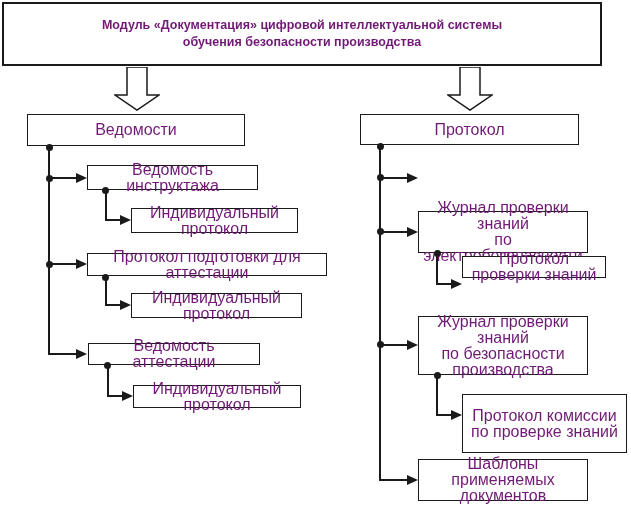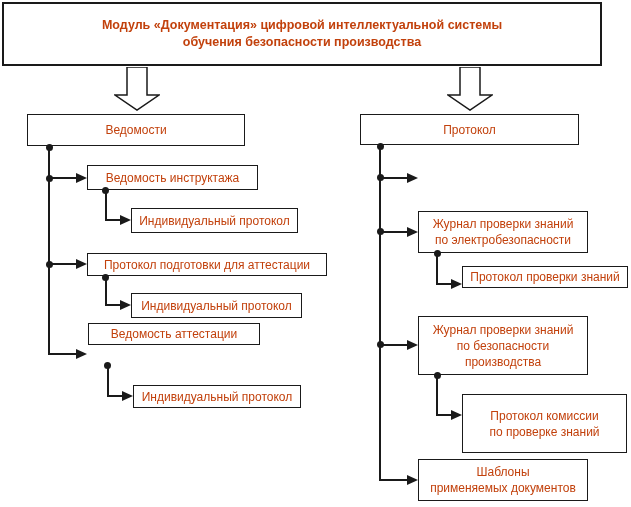--- a/index.html
+++ b/index.html
@@ -1,24 +1,24 @@
 <!DOCTYPE html>
 <html><head>
 <meta charset="utf-8">
 <style>
   html,body{margin:0;padding:0;background:#ffffff;}
   #diagram{
     position:relative;width:631px;height:507px;background:#ffffff;
-    font-family:"Liberation Sans","DejaVu Sans",sans-serif;color:#c2410c;
+    font-family:"Liberation Sans","DejaVu Sans",sans-serif;color:#701a75;
     overflow:hidden;
   }
   .box{
     position:absolute;background:#ffffff;border:1.5px solid #1a1a1a;
     display:flex;align-items:center;justify-content:center;text-align:center;
-    font-size:12px;line-height:16px;white-space:pre-line;box-sizing:border-box;
+    font-size:16px;line-height:16px;white-space:pre-line;box-sizing:border-box;
     padding:0 2px;
   }
   .title-box{
     border:2px solid #1a1a1a;font-weight:bold;font-size:12.5px;line-height:17px;
   }
   .vline,.hline{position:absolute;background:#1a1a1a;}
   .vline{width:2px;}
   .hline{height:2px;}
   .dot{position:absolute;width:7px;height:7px;border-radius:50%;background:#1a1a1a;}
   .ah{
@@ -58,21 +58,21 @@
   <div class="hline" style="left:48px;top:263px;width:29px;"></div>
   <div class="ah" style="left:76px;top:259px;"></div>
   <div class="box" style="left:87px;top:253px;width:240px;height:23px;">Протокол подготовки для аттестации</div>
   <div class="vline" style="left:105px;top:276px;height:30px;"></div>
   <div class="hline" style="left:105px;top:304px;width:16px;"></div>
   <div class="ah" style="left:120px;top:300px;"></div>
   <div class="box" style="left:131px;top:293px;width:171px;height:25px;">Индивидуальный протокол</div>
 
   <div class="hline" style="left:48px;top:353px;width:29px;"></div>
   <div class="ah" style="left:76px;top:349px;"></div>
-  <div class="box" style="left:88px;top:323px;width:172px;height:22px;">Ведомость  аттестации</div>
+  <div class="box" style="left:88px;top:343px;width:172px;height:22px;">Ведомость  аттестации</div>
   <div class="vline" style="left:107px;top:365px;height:31px;"></div>
   <div class="hline" style="left:107px;top:395px;width:15px;"></div>
   <div class="ah" style="left:122px;top:391px;"></div>
   <div class="box" style="left:133px;top:385px;width:168px;height:23px;">Индивидуальный протокол</div>
 
   <div class="dot" style="left:46px;top:144px;"></div>
   <div class="dot" style="left:46px;top:175px;"></div>
   <div class="dot" style="left:46px;top:261px;"></div>
   <div class="dot" style="left:102px;top:187px;"></div>
   <div class="dot" style="left:102px;top:274px;"></div>
@@ -85,21 +85,21 @@
   <div class="hline" style="left:379px;top:177px;width:28px;"></div>
   <div class="ah" style="left:407px;top:173px;"></div>
 
   <div class="hline" style="left:379px;top:231px;width:28px;"></div>
   <div class="ah" style="left:407px;top:227px;"></div>
   <div class="box" style="left:418px;top:211px;width:170px;height:42px;">Журнал проверки знаний
 по электробезопасности</div>
   <div class="vline" style="left:436px;top:253px;height:31px;"></div>
   <div class="hline" style="left:436px;top:283px;width:15px;"></div>
   <div class="ah" style="left:451px;top:279px;"></div>
-  <div class="box" style="left:462px;top:266px;width:166px;height:22px;">Протокол проверки знаний</div>
+  <div class="box" style="left:462px;top:256px;width:144px;height:22px;">Протокол проверки знаний</div>
 
   <div class="hline" style="left:379px;top:344px;width:28px;"></div>
   <div class="ah" style="left:407px;top:340px;"></div>
   <div class="box" style="left:418px;top:316px;width:170px;height:59px;">Журнал проверки знаний
 по безопасности
 производства</div>
   <div class="vline" style="left:436px;top:375px;height:41px;"></div>
   <div class="hline" style="left:436px;top:414px;width:15px;"></div>
   <div class="ah" style="left:451px;top:410px;"></div>
   <div class="box" style="left:462px;top:394px;width:165px;height:59px;">Протокол комиссии

